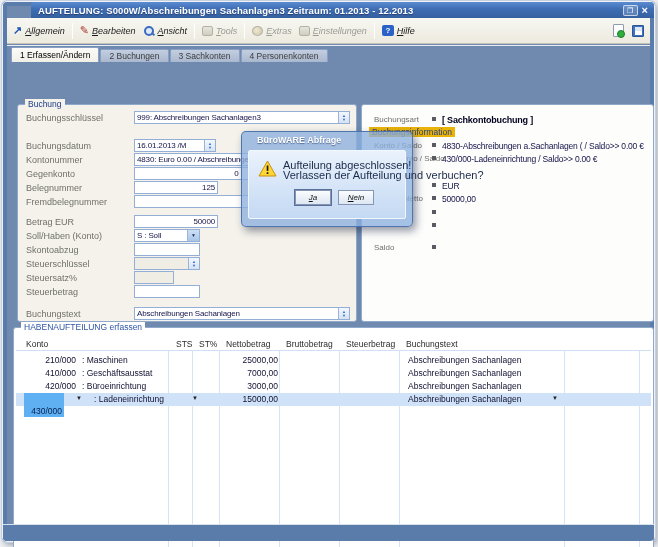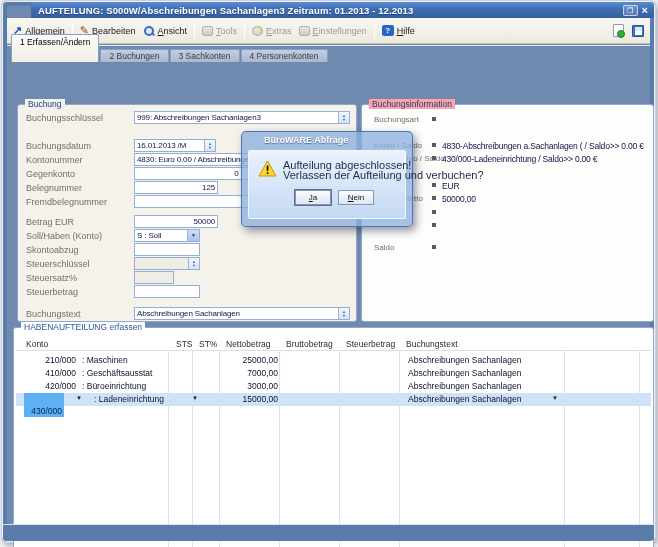--- a/index.html
+++ b/index.html
@@ -23,21 +23,21 @@
              text-align:center; }
   .btn-close { color:#fff; font-weight:bold; font-size:11px; line-height:11px; }
 
   
   .toolbar { position:absolute; left:5px; right:5px; top:17px; height:26px;
              background:linear-gradient(180deg,#f8f7f2,#eceade);
              border-bottom:1px solid #c6c3b6; display:flex; align-items:center;
              padding:0 6px; gap:7px; }
   .tb-item { display:inline-flex; align-items:center; gap:3px; font-size:9px; color:#1a1a1a; }
   .tb-item.disabled { color:#9b9b93; }
-  .mn { display:inline-block; }
+  .mn { display:inline-block;font-style:italic; }
   .mn::first-letter { text-decoration:underline; }
   .tb-sep { width:1px; height:16px; background:#c3c0b2; border-right:1px solid #ffffff; }
   .tb-right { margin-left:auto; display:flex; gap:8px; align-items:center; }
 
   .ic { display:inline-block; position:relative; }
   .ic-arrow { color:#1d55b4; font-weight:bold; font-size:11px; line-height:11px; }
   .ic-edit  { color:#a83c2c; font-size:11px; line-height:11px; }
   .ic-mag { width:12px; height:12px; }
   .ic-mag::before { content:""; position:absolute; left:1px; top:1px; width:6px; height:6px;
                     border:2px solid #3a6cc0; border-radius:50%; background:#dfe9f8; }
@@ -60,30 +60,30 @@
              background:#7089ae; border-top:1px solid #e9edf4; }
   .bottom-frame { position:absolute; left:1px; right:1px; bottom:1px; height:17px;
                   background:#5a7cab; border-top:1px solid #d9e1ec; border-radius:0 0 4px 4px; }
 
   
   .tabs { position:absolute; left:4px; top:1px; display:flex; align-items:flex-end; height:15px; }
   .tab { font-size:8.5px; color:#3c3c3c; background:linear-gradient(180deg,#c3cedf,#aab8cf);
          border:1px solid #88a0c4; border-bottom:none; border-radius:2px 2px 0 0;
          padding:1px 8px 1px 8px; height:13px; margin-right:1px; white-space:nowrap; }
   .tab.active { background:linear-gradient(180deg,#fcfbf7,#f1efe7); color:#000;
-                height:28px; padding-top:2px; z-index:2; }
+                height:15px; padding-top:2px; z-index:2; }
 
   
   .gbox { position:absolute; border:1px solid #8fa9cd; border-radius:3px; }
   .gcap { position:absolute; top:-6px; left:7px; font-size:8.5px; color:#1f3c8c;
           padding:0 3px; white-space:nowrap; }
   .gb-buchung { left:10px; top:58px; width:340px; height:218px; background:#f4f2eb; }
   .gb-buchung .gcap { background:#f4f2eb; }
   .gb-info { left:354px; top:58px; width:293px; height:218px; background:#fdfdfc; }
-  .gb-info .gcap { background:#fca5a5; }
+  .gb-info .gcap { background:#eab308;margin-top:28px; }
   .gb-grid { left:6px; top:281px; width:641px; height:236px; background:#ffffff; }
   .gb-grid .gcap { background:#ffffff; color:#2f55a8; }
 
   
   .lbl { position:absolute; left:8px; width:106px; font-size:9px; color:#70706a; white-space:nowrap; }
   .fld { position:absolute; height:13px; background:#fff; border:1px solid #94afd6;
          font-size:8px; color:#14144a; display:flex; align-items:center; overflow:hidden; }
   .fld .val { flex:1; padding:0 2px; white-space:nowrap; overflow:hidden; letter-spacing:-.15px; }
   .fld.dis { background:#f0eee4; }
   .fld.right .val { text-align:right; }
@@ -116,21 +116,21 @@
   .c-netto { left:200px; width:62px; text-align:right; }
   .c-text  { left:392px; width:150px; }
   .sel .c-konto { left:8px; width:40px; background:#5fb0f2; color:#062050; padding:12px 2px; top:0px; height:13px; line-height:13px; }
   .sel .c-name { left:78px; }
   .arr { position:absolute; top:2px; font-size:6px; color:#222; }
 
   
   .dlg { position:absolute; left:239px; top:130px; width:172px; height:96px; z-index:50;
          background:rgba(140,175,222,.78); border:1px solid rgba(70,110,170,.9);
          border-radius:5px; box-shadow:3px 4px 9px rgba(15,25,55,.45); }
-  .dlg-title { position:absolute; left:22px; top:3px; font-size:9px; font-weight:bold; color:#fff;
+  .dlg-title { position:absolute; left:15px; top:3px; font-size:9px; font-weight:bold; color:#fff;
                text-shadow:0 1px 1px rgba(10,30,70,.5); }
   .dlg-body { position:absolute; left:6px; right:6px; top:18px; bottom:7px;
               background:linear-gradient(180deg,#eaf2fc 0%, #d3e3f7 60%, #c4d9f3 100%);
               border:1px solid #f2f7fd; border-radius:2px; }
   .dlg-msg { position:absolute; left:34px; top:9px; font-size:11px; color:#1a2a4a; line-height:10px; white-space:nowrap; }
   .dlg-ico { position:absolute; left:9px; top:9px; }
   .dlg-btn { position:absolute; top:39px; width:36px; height:15px; font-size:8px; color:#111;
              background:linear-gradient(180deg,#fbfcfe,#dde7f3); border:1px solid #8496b4;
              border-radius:0; text-align:center; line-height:13px; }
   .dlg-btn .mn { width:100%; }
@@ -292,20 +292,21 @@
             </span>
       </div>
     </div>
 
     <div class="gbox gb-info">
       <span class="gcap">Buchungsinformation</span>
 
       <div class="inf-row" style="top:10px">
         <span class="inf-lbl">Buchungsart</span>
         <span class="inf-bul"></span>
+        <span class="inf-val bold">[ Sachkontobuchung ]</span>
       </div>
       <div class="inf-row" style="top:36px">
         <span class="inf-lbl">Konto / Saldo</span>
         <span class="inf-bul"></span>
         <span class="inf-val">4830-Abschreibungen a.Sachanlagen ( / Saldo&gt;&gt; 0.00 €</span>
       </div>
       <div class="inf-row" style="top:49px">
         <span class="inf-lbl">Gegenkonto / Saldo</span>
         <span class="inf-bul"></span>
         <span class="inf-val">430/000-Ladeneinrichtung / Saldo&gt;&gt; 0.00 €</span>

